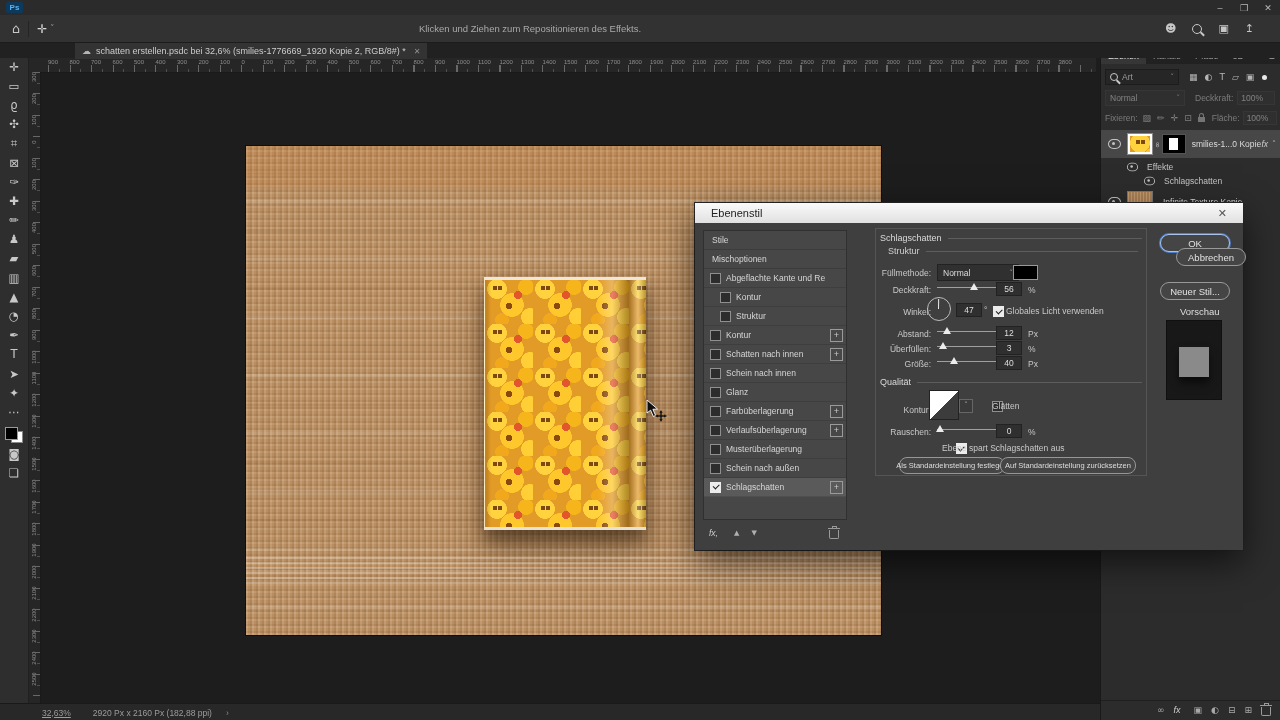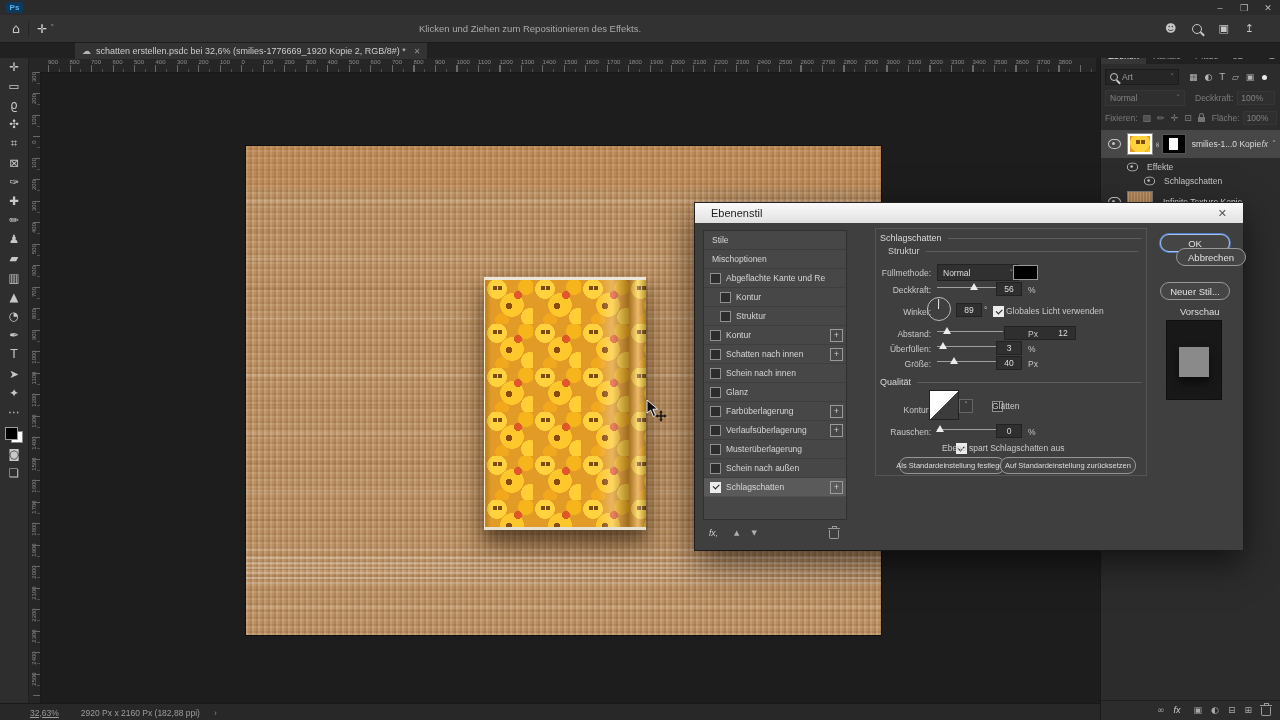--- a/index.html
+++ b/index.html
@@ -144,21 +144,21 @@
             display:flex;align-items:center;gap:9px;padding-left:56px;color:#a8a8a8;font-size:9px;background:#2c2c2c;}
   .trash-icon{position:relative;width:8px;height:8px;border:1px solid #9a9a9a;border-top:none;
               border-radius:0 0 2px 2px;display:inline-block;margin-top:3px;flex:none;}
   .trash-icon::before{content:'';position:absolute;top:-2px;left:-2px;right:-2px;height:1px;background:#9a9a9a;}
   .trash-icon::after{content:'';position:absolute;top:-4px;left:2px;width:3px;height:2px;
               border:1px solid #9a9a9a;border-bottom:none;}
 
   
   .statusbar{position:absolute;left:0;top:703px;width:1100px;height:17px;background:#282828;
              border-top:1px solid #1a1a1a;display:flex;align-items:center;font-size:8.5px;color:#9c9c9c;z-index:20;}
-  .sb-zoom{margin-left:30px;text-decoration:underline;}
+  .sb-zoom{margin-left:42px;text-decoration:underline;}
   .sb-info{margin-left:22px;}
   .sb-chev{margin-left:14px;color:#8a8a8a;}
 
   
   .dialog{position:absolute;left:695px;top:203px;width:548px;height:347px;background:#3f3f3f;z-index:80;
           box-shadow:0 12px 34px rgba(0,0,0,.6), 0 0 0 1px #2a2a2a;font-size:8.5px;}
   .dlg-title{height:20px;background:linear-gradient(#fafafa,#e1e1e1);color:#222;font-size:11px;
              display:flex;align-items:center;padding:0 16px;}
   .dlg-close{margin-left:auto;color:#555;font-size:11px;}
   .style-list{position:absolute;left:8px;top:27px;width:142px;height:288px;background:#474747;
@@ -678,31 +678,31 @@
       <span class="slabel" style="top:56px;">Deckkraft:</span>
       <span class="slider" style="left:61px;top:52px;">
         <span class="slider-track"></span>
         <span class="slider-thumb" style="left: 56%;"></span>
       </span>
       <span class="vfield" style="left:120px;top:53px;">56</span>
       <span class="unit" style="left:152px;top:56px;">%</span>
 
       <span class="slabel" style="top:78px;">Winkel:</span>
       <span class="dial" style="left:51px;top:68px;"></span>
-      <span class="vfield" style="left:80px;top:74px;">89</span>
+      <span class="vfield" style="left:80px;top:74px;">47</span>
       <span class="unit" style="left:108px;top:76px;">°</span>
       <span class="cb checked abs" style="left:117px;top:77px;"></span>
       <span class="inline-lbl" style="left:130px;top:77px;">Globales Licht verwenden</span>
 
       <span class="slabel" style="top:100px;">Abstand:</span>
       <span class="slider" style="left:61px;top:96px;">
         <span class="slider-track"></span>
         <span class="slider-thumb" style="left: 15%;"></span>
       </span>
-      <span class="vfield" style="left:128px;top:97px;padding-left:46px;">12</span>
+      <span class="vfield" style="left:120px;top:97px;">12</span>
       <span class="unit" style="left:152px;top:100px;">Px</span>
 
       <span class="slabel" style="top:115px;">Überfüllen:</span>
       <span class="slider" style="left:61px;top:111px;">
         <span class="slider-track"></span>
         <span class="slider-thumb" style="left: 9%;"></span>
       </span>
       <span class="vfield" style="left:120px;top:112px;">3</span>
       <span class="unit" style="left:152px;top:115px;">%</span>
 

